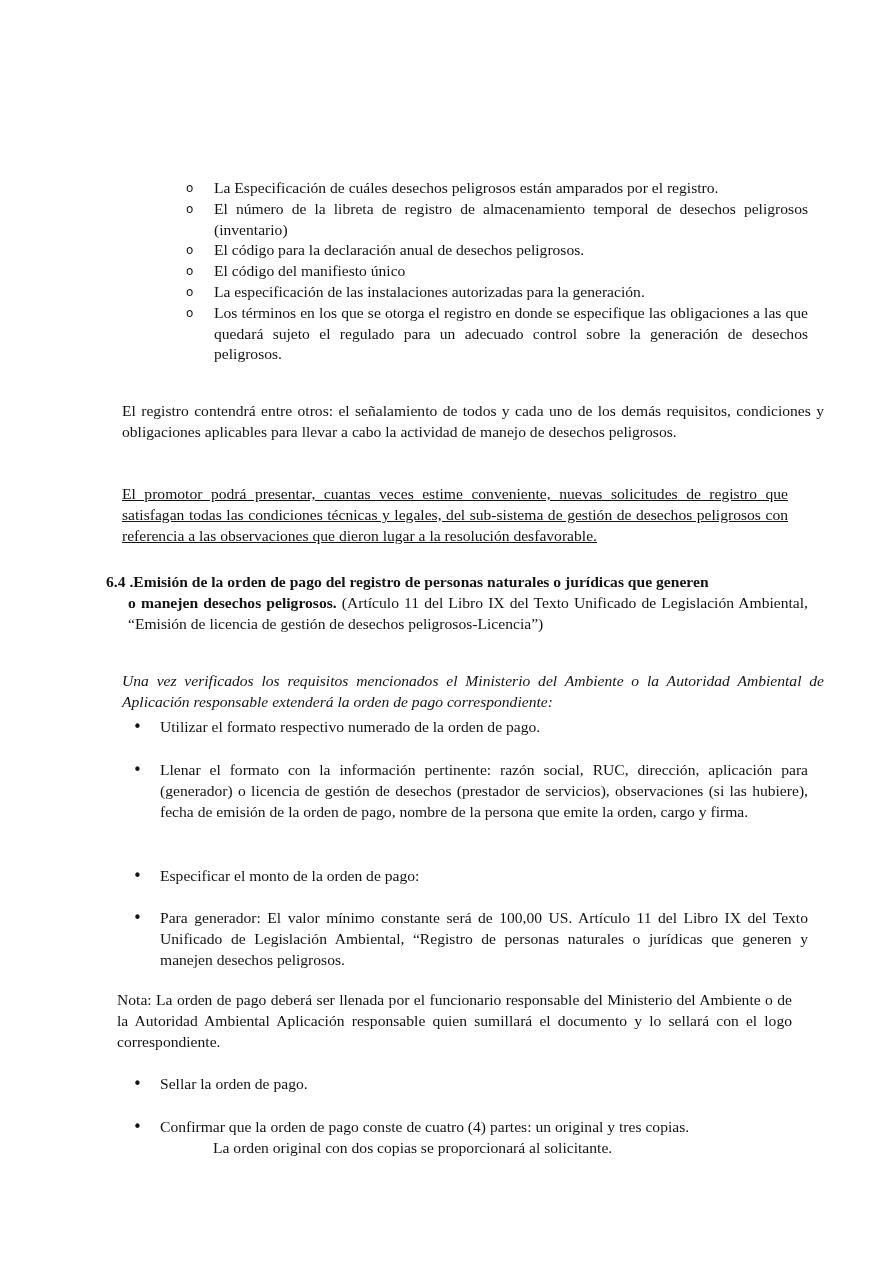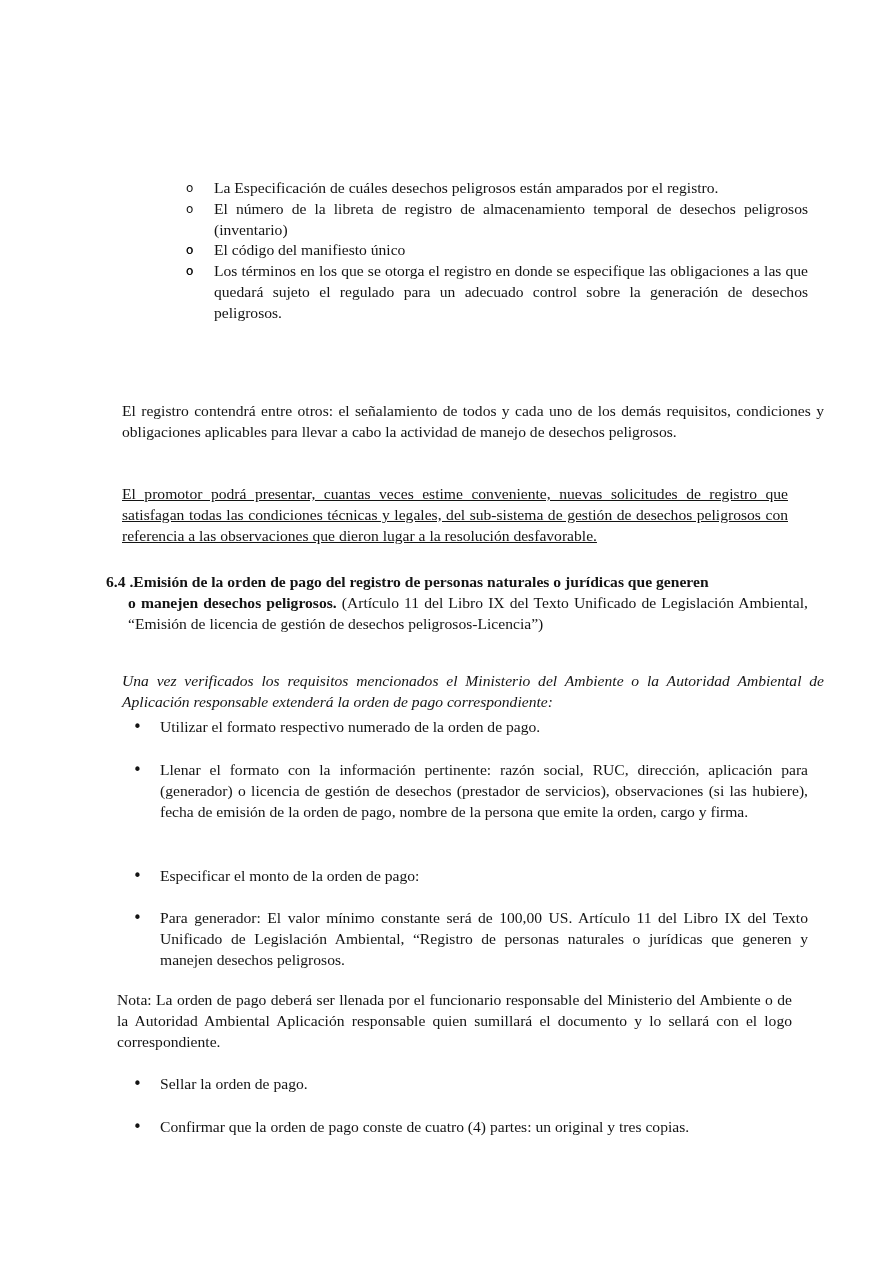--- a/index.html
+++ b/index.html
@@ -100,27 +100,29 @@
     <li>
       <span class="bullet">o</span>
       <span>La Especificación de  cuáles desechos peligrosos están amparados por el registro.</span>
     </li>
     <li>
       <span class="bullet">o</span>
       <span>El número de la libreta de registro de almacenamiento temporal de desechos peligrosos (inventario)</span>
     </li>
     <li>
       <span class="bullet">o</span>
+      <span>El código para la declaración anual de desechos peligrosos.</span>
     </li>
     <li>
       <span class="bullet">o</span>
       <span>El código del manifiesto único</span>
     </li>
     <li>
       <span class="bullet">o</span>
+      <span>La especificación de las instalaciones autorizadas para la generación.</span>
     </li>
     <li>
       <span class="bullet">o</span>
       <span>Los términos en los que se otorga el registro en donde se especifique las obligaciones a las que quedará sujeto el regulado para un adecuado control sobre la generación de desechos peligrosos.</span>
     </li>
   </ul>
 
   <p class="para justify" style="top:385px;">El registro contendrá entre otros: el señalamiento de todos y cada uno de los demás requisitos, condiciones y obligaciones aplicables para llevar a cabo la actividad de manejo de desechos peligrosos.</p>
 
   <p class="para justify" style="top:468px; width:666px;text-decoration:underline;">El promotor podrá presentar, cuantas veces estime conveniente, nuevas solicitudes de registro que satisfagan  todas las condiciones técnicas y legales, del sub-sistema de gestión de desechos peligrosos con referencia a las observaciones que dieron lugar a la resolución desfavorable.</p>
@@ -157,14 +159,15 @@
   <div class="dot-item" style="top:1074px;">
     <span class="bullet">•</span>
     <span class="text">Sellar la orden de pago.</span>
   </div>
 
   <div class="dot-item" style="top:1117px;">
     <span class="bullet">•</span>
     <span class="text">Confirmar que la orden de pago conste de cuatro (4) partes: un original y tres copias.</span>
   </div>
 
+  <p class="sub-line" style="top:1138px;">La orden original con dos copias se proporcionará al solicitante.</p>
 
 </div>
 
 </body></html>

